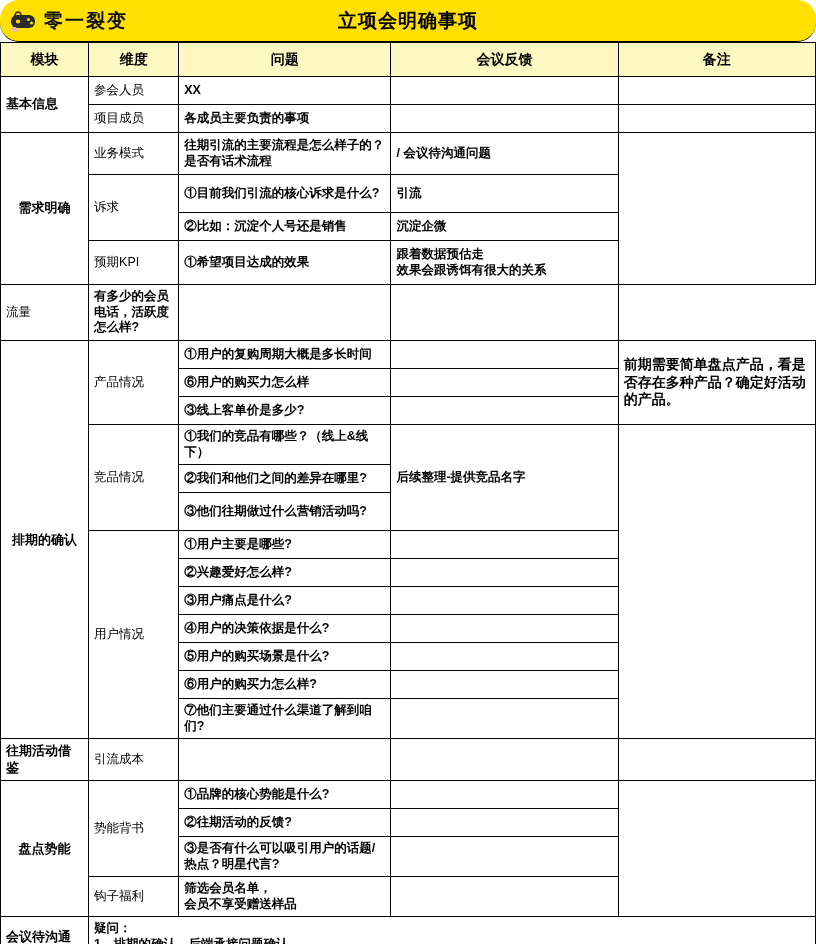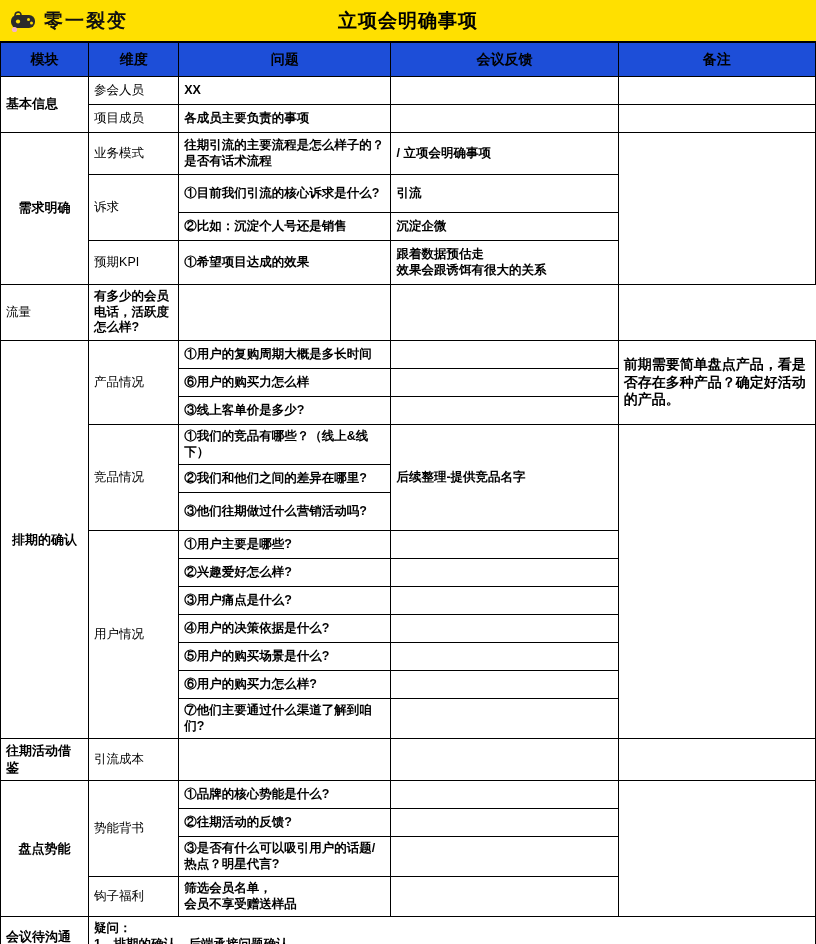--- a/index.html
+++ b/index.html
@@ -22,20 +22,21 @@
   }
   
   .header {
     height: 42px;
     background: #FFE000;
     display: flex;
     align-items: center;
     position: relative;
     border-bottom: 1px solid #000;
     box-sizing: border-box;
+    border-radius: 19px;
   }
   .brand {
     display: flex;
     align-items: center;
     padding-left: 10px;
     gap: 6px;
     z-index: 2;
   }
   .brand-mark {
     width: 28px;
@@ -67,21 +68,21 @@
   }
   table.sheet td, table.sheet th {
     border: 1px solid #000000;
     padding: 4px 5px;
     vertical-align: middle;
     line-height: 1.25;
     word-break: break-all;
     box-sizing: border-box;
   }
   thead th {
-    background: #1d4ed8;
+    background: #fef9c3;
     font-weight: bold;
     font-size: 14px;
     text-align: center;
     height: 34px;
     padding: 3px 4px;
   }
   td.module {
     font-weight: bold;
     font-size: 13px;
     text-align: center;
@@ -174,21 +175,21 @@
         <tr style="height: 28px;">
           <td class="dim">项目成员</td>
           <td class="q pre">各成员主要负责的事项</td>
           <td class="fb pre"></td>
           <td class="note pre"></td>
         </tr>
         <tr style="height: 42px;">
           <td class="module" rowspan="4">需求明确</td>
           <td class="dim">业务模式</td>
           <td class="q pre">往期引流的主要流程是怎么样子的？是否有话术流程</td>
-          <td class="fb pre">/ 立项会明确事项</td>
+          <td class="fb pre">/ 会议待沟通问题</td>
           <td class="note pre" rowspan="4"></td>
         </tr>
         <tr style="height: 38px;">
           <td class="dim" rowspan="2">诉求</td>
           <td class="q pre">①目前我们引流的核心诉求是什么?</td>
           <td class="fb pre bold">引流</td>
         </tr>
         <tr style="height: 28px;">
           <td class="q pre">②比如：沉淀个人号还是销售</td>
           <td class="fb pre bold">沉淀企微</td>

